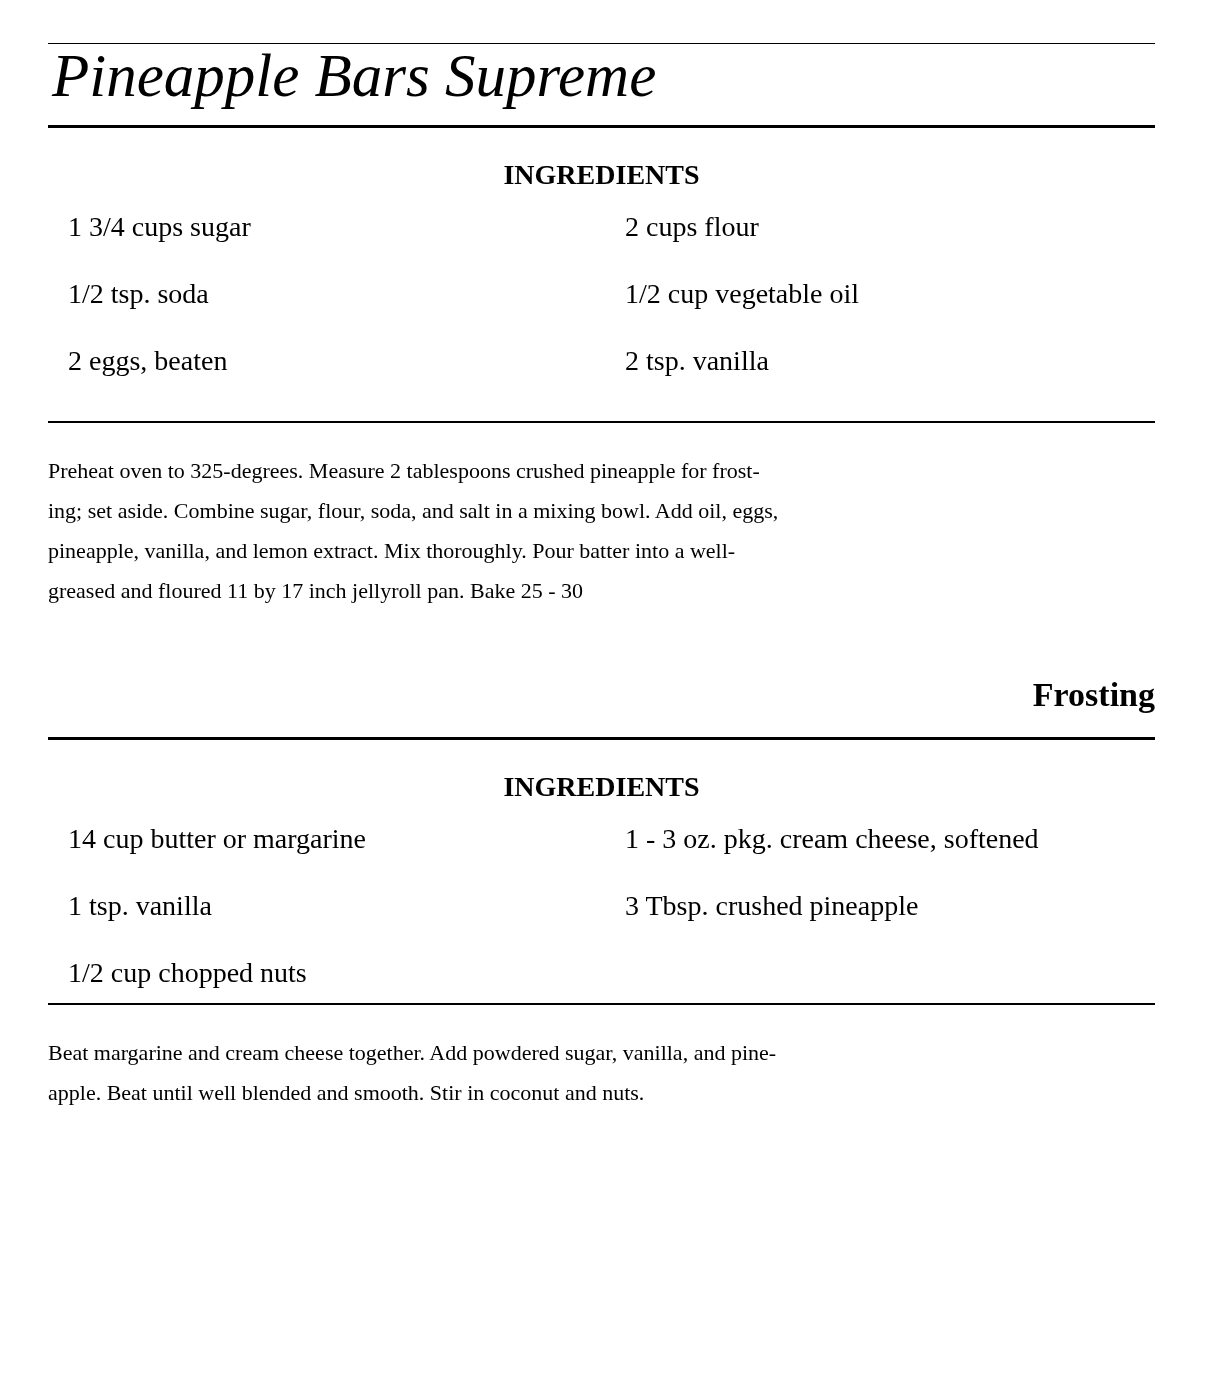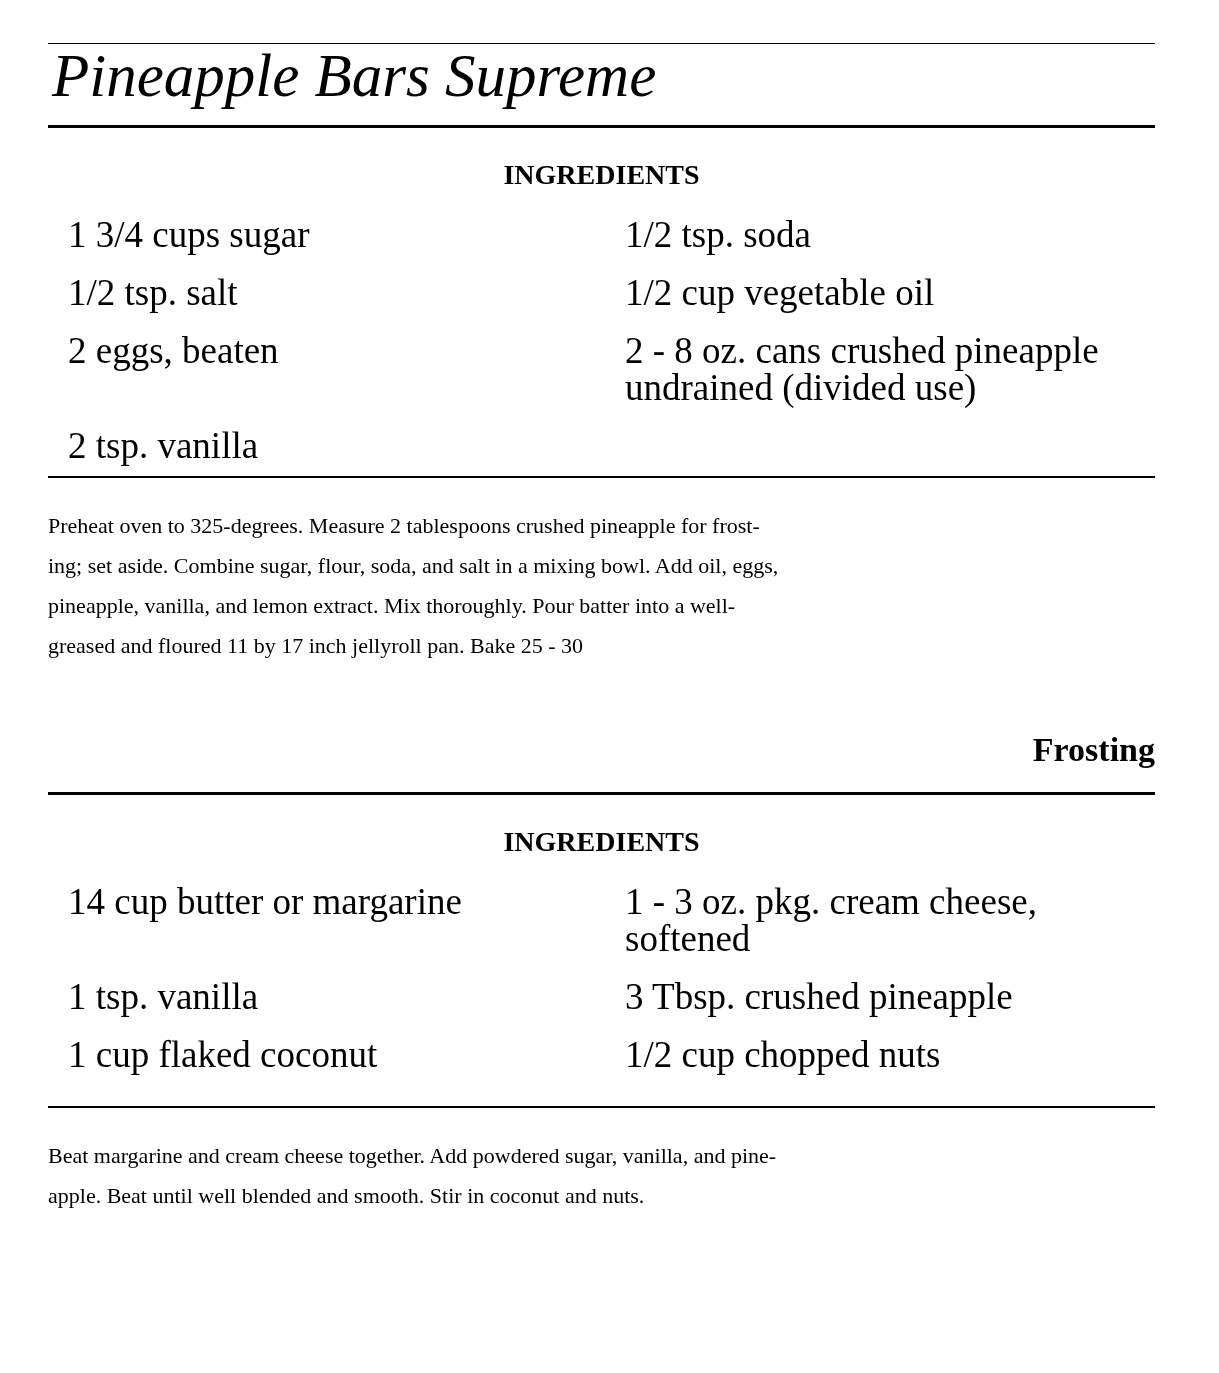--- a/index.html
+++ b/index.html
@@ -38,23 +38,23 @@
   h2.ing-heading {
     font-size: 28px;
     font-weight: bold;
     text-align: center;
     line-height: 30px;
     margin: 32px 0 0 0;
   }
   .ing-grid {
     display: grid;
     grid-template-columns: 557px 1fr;
-    row-gap: 21px;
-    margin-top: 26px;
-    font-size: 37px;
+    row-gap: 30px;
+    margin-top: 18px;
+    font-size: 28px;
     line-height: 37px;
   }
   .ing-cell { padding-left: 20px; }
   hr.after-grid { margin-top: 12px; }
   p.para {
     font-size: 22px;
     line-height: 40px;
     margin: 28px 0 0 0;
     white-space: pre-line;
   }
@@ -75,25 +75,24 @@
   <hr class="rule thin">
 
   <h1 class="title">Pineapple Bars Supreme</h1>
 
   <hr class="rule thick after-title">
 
   <section>
     <h2 class="ing-heading">INGREDIENTS</h2>
     <div class="ing-grid">
       <div class="ing-cell">1 3/4 cups sugar</div>
+      <div class="ing-cell">2 cups flour</div>
       <div class="ing-cell">1/2 tsp. soda</div>
-      <div class="ing-cell">1/2 tsp. salt</div>
       <div class="ing-cell">1/2 cup vegetable oil</div>
       <div class="ing-cell">2 eggs, beaten</div>
-      <div class="ing-cell">2 - 8 oz. cans crushed pineapple undrained (divided use)</div>
       <div class="ing-cell">2 tsp. vanilla</div>
       <div class="ing-cell"></div>
     </div>
   </section>
 
   <hr class="rule mid after-grid">
 
   <p class="para">Preheat oven to 325-degrees. Measure 2 tablespoons crushed pineapple for frost-
 ing; set aside. Combine sugar, flour, soda, and salt in a mixing bowl. Add oil, eggs,
 pineapple, vanilla, and lemon extract. Mix thoroughly. Pour batter into a well-
@@ -103,21 +102,20 @@
 
   <hr class="rule thick after-sub">
 
   <section>
     <h2 class="ing-heading">INGREDIENTS</h2>
     <div class="ing-grid">
       <div class="ing-cell">14 cup butter or margarine</div>
       <div class="ing-cell">1 - 3 oz. pkg. cream cheese, softened</div>
       <div class="ing-cell">1 tsp. vanilla</div>
       <div class="ing-cell">3 Tbsp. crushed pineapple</div>
-      <div class="ing-cell">1 cup flaked coconut</div>
       <div class="ing-cell">1/2 cup chopped nuts</div>
       <div class="ing-cell"></div>
     </div>
   </section>
 
   <hr class="rule mid after-grid">
 
   <p class="para">Beat margarine and cream cheese together. Add powdered sugar, vanilla, and pine-
 apple. Beat until well blended and smooth. Stir in coconut and nuts.</p>
 

